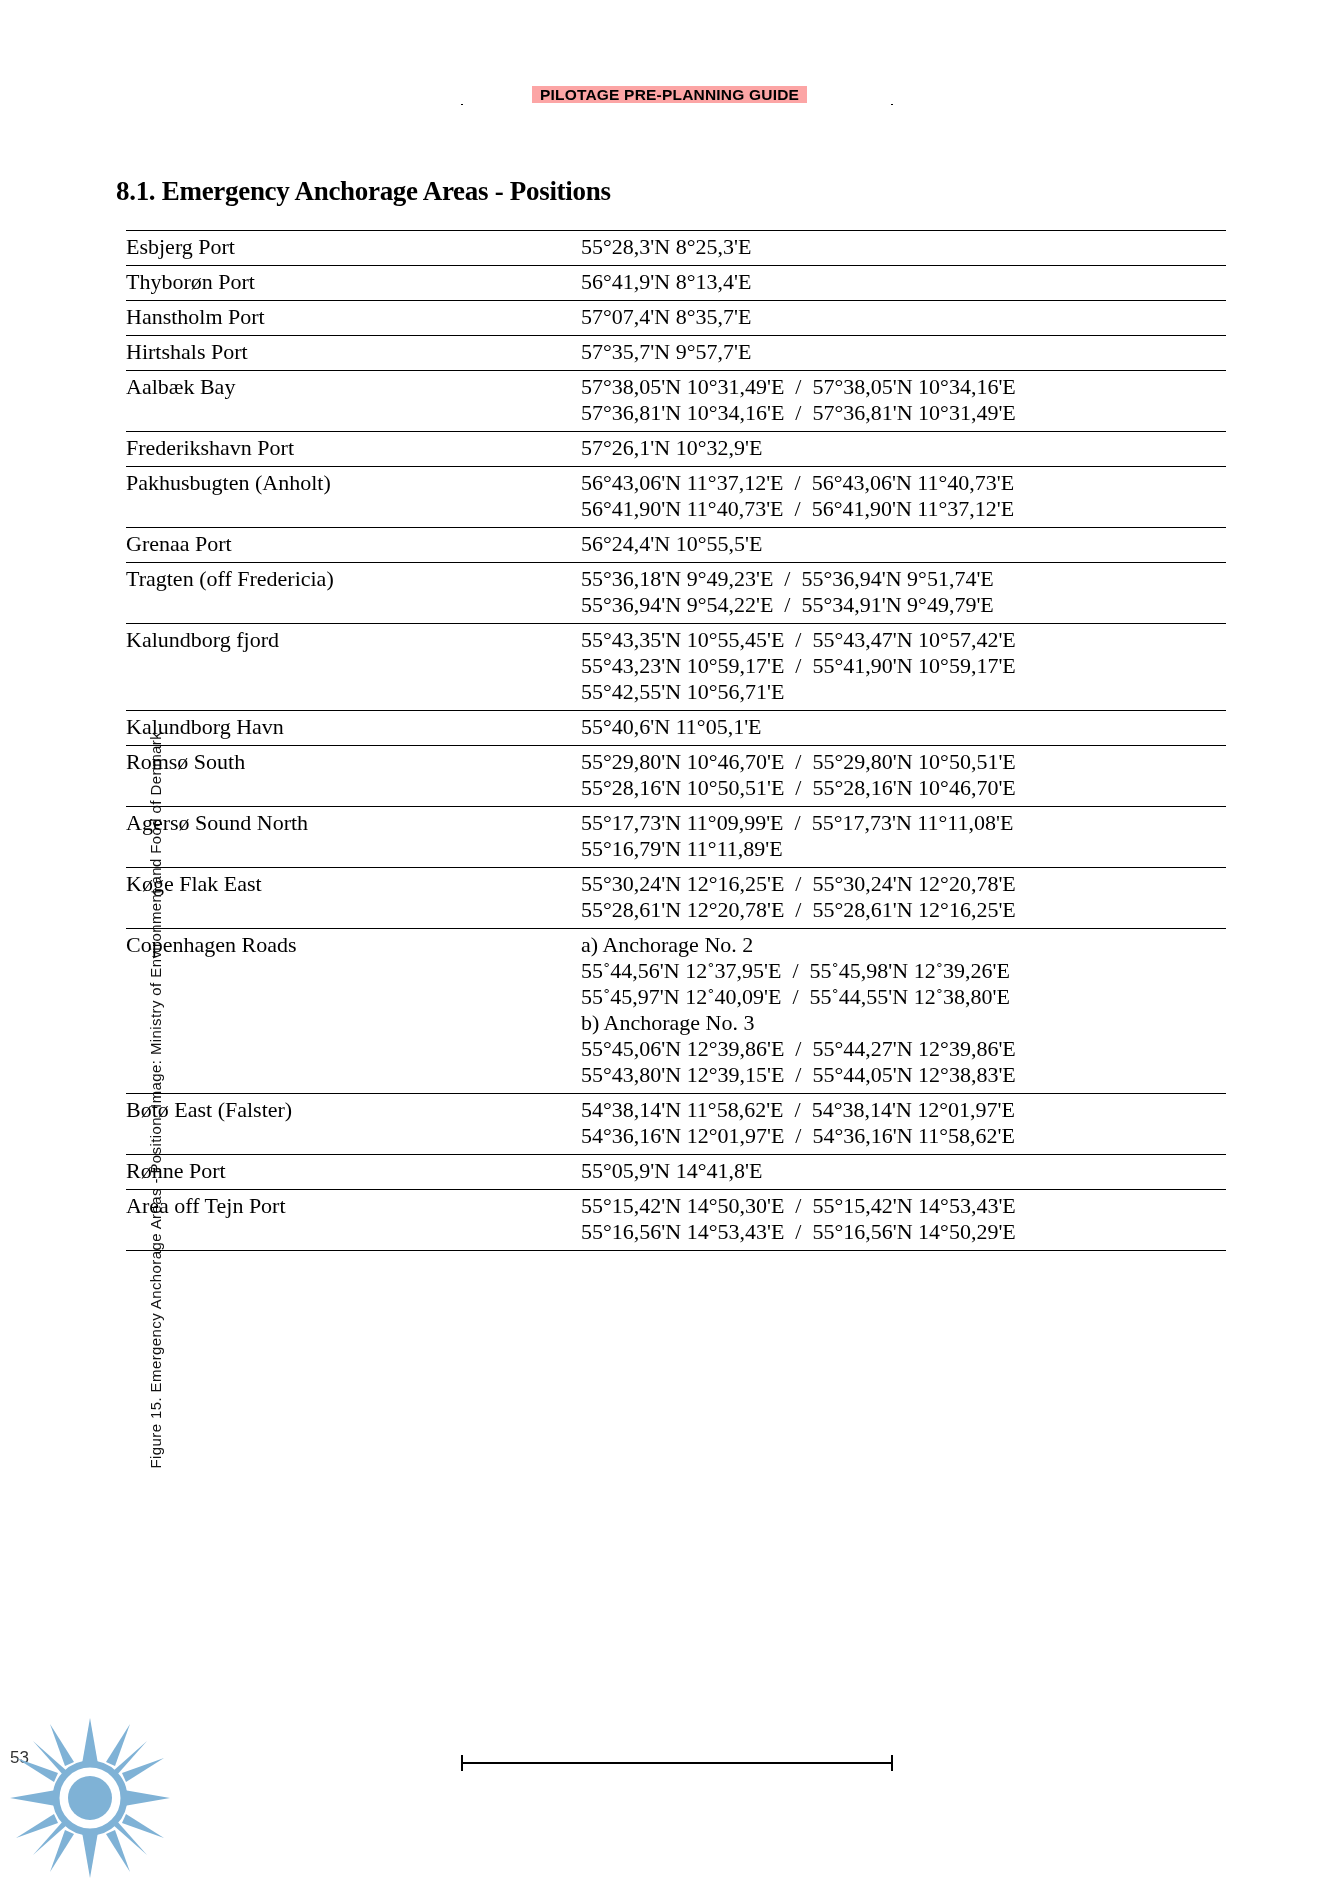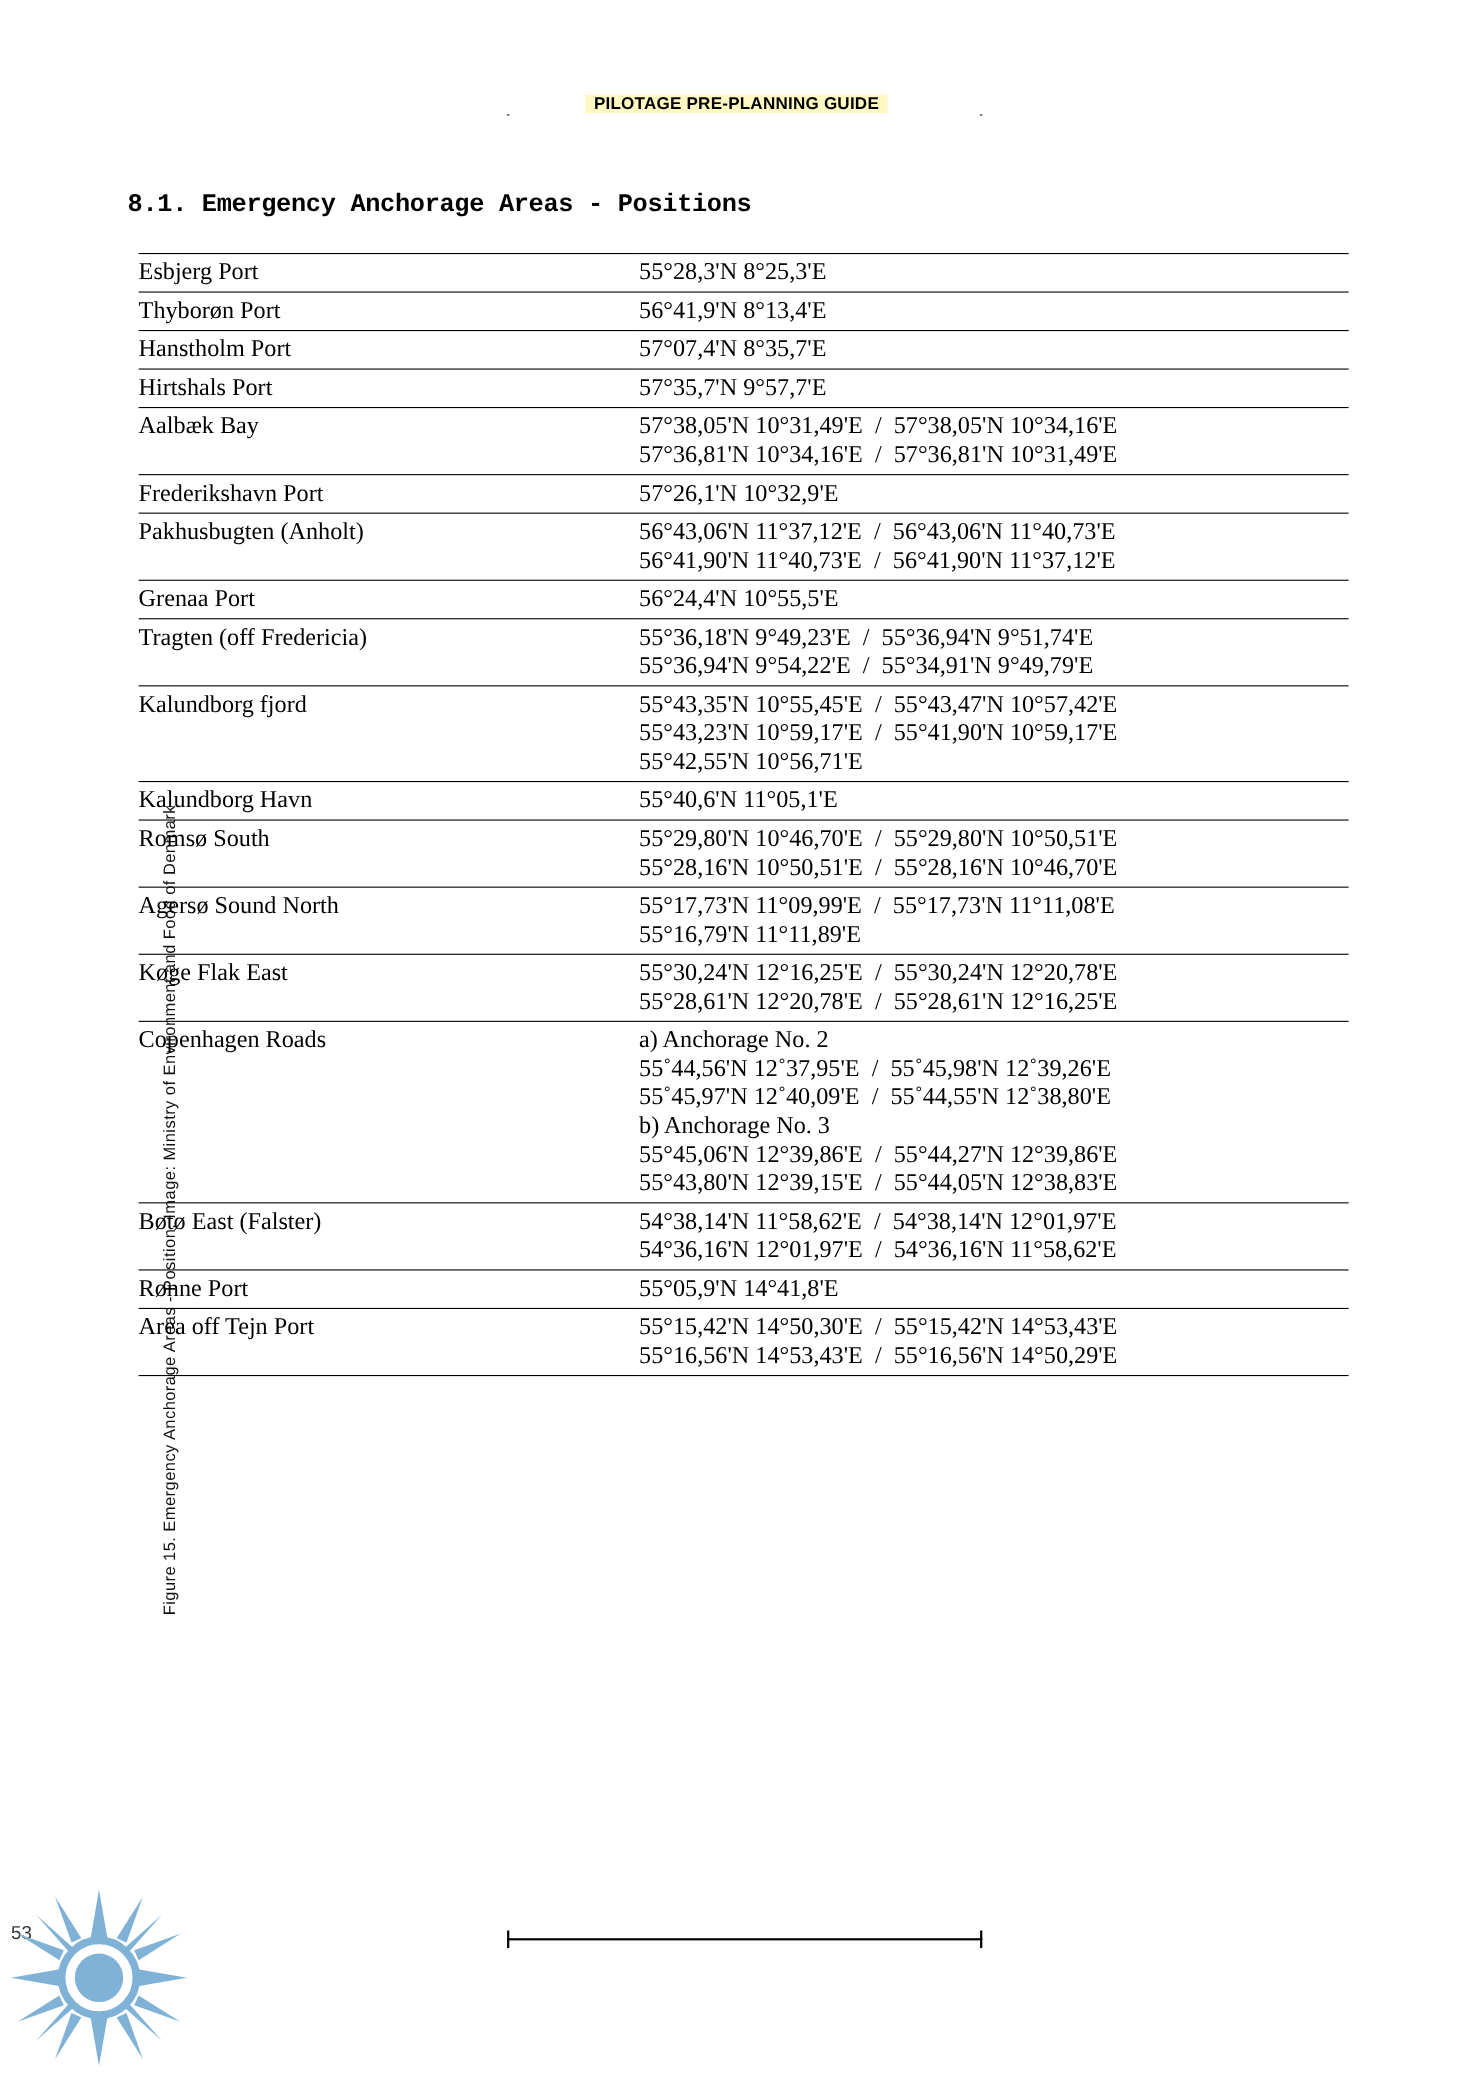--- a/index.html
+++ b/index.html
@@ -43,31 +43,31 @@
     text-align: center;
     font-family: "Liberation Sans", sans-serif;
     font-size: 15.5px;
     font-weight: bold;
     letter-spacing: 0.2px;
     color: #000;
     background: #fff;
     z-index: 2;
   }
   .header-title span {
-    background: #fef9c3;
+    background: #fca5a5;
     padding: 0 8px;
   }
 
   
   .section-title {
     position: absolute;
     top: 158px;
     left: 116px;
-    font-family: Liberation Mono, monospace;
-    font-size: 23px;
+    font-family: Liberation Serif, serif;
+    font-size: 27px;
     font-weight: bold;
     letter-spacing: -0.3px;
   }
 
   
   .side-caption {
     position: absolute;
     left: -345px;
     top: 960px;
     width: 1000px;

